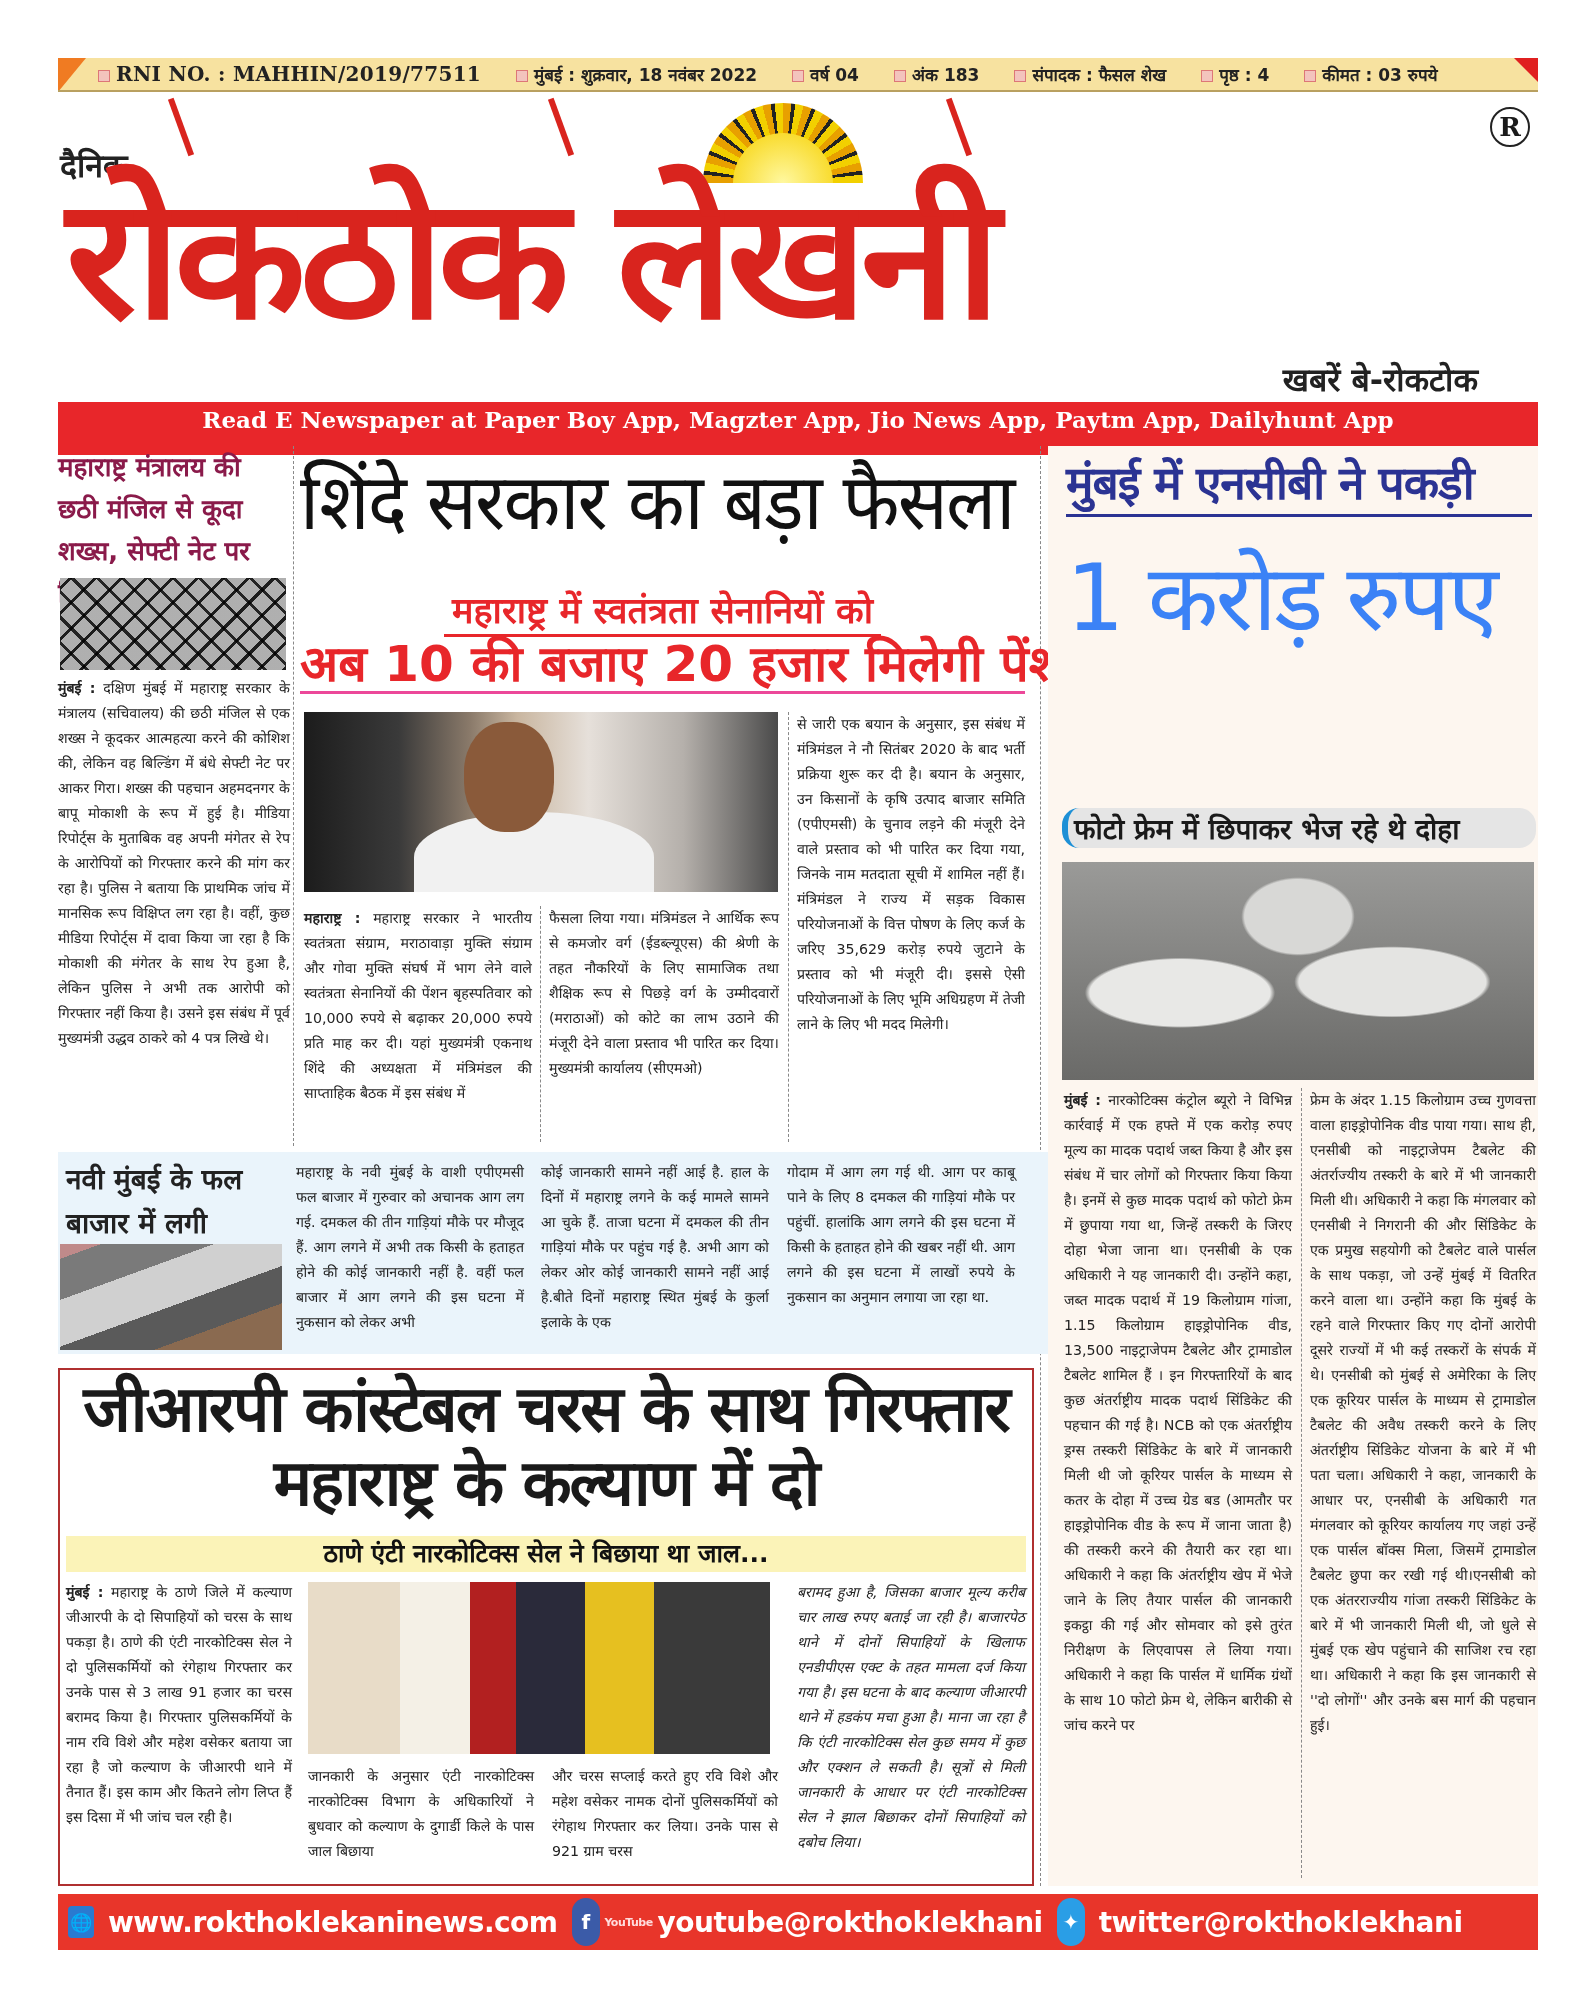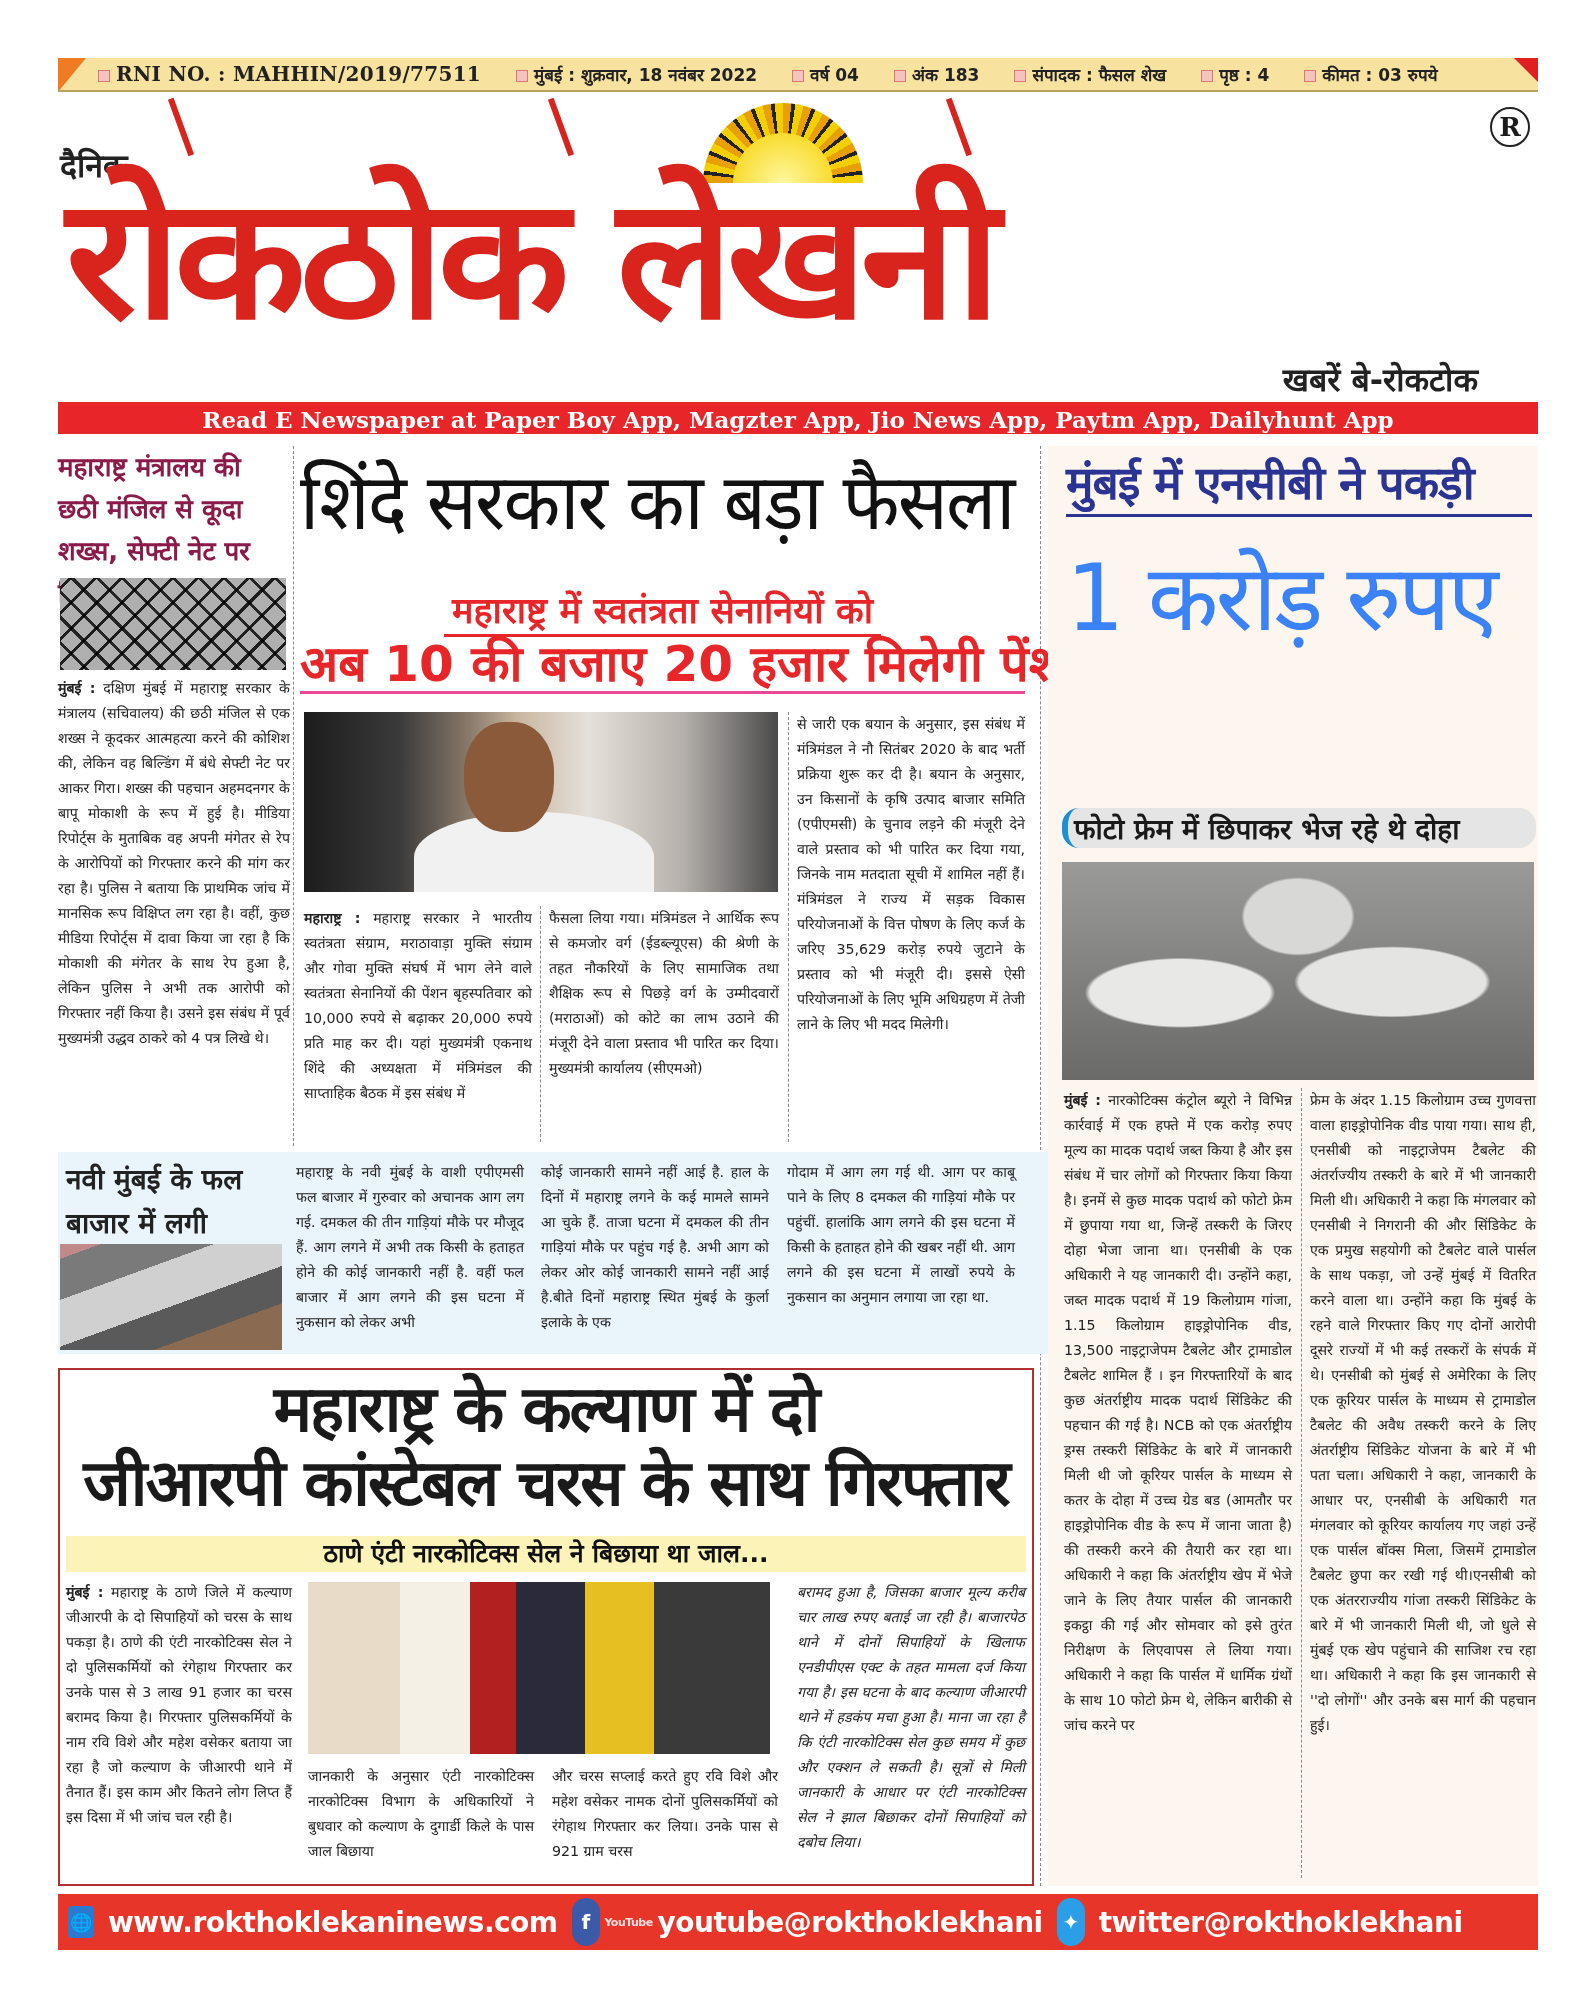--- a/index.html
+++ b/index.html
@@ -26,21 +26,21 @@
   .masthead .sun .rays { position: absolute; left: 0; top: 0; width: 160px; height: 160px; border-radius: 50%;
     background: repeating-conic-gradient(#e8a000 0deg 6deg, #222 6deg 9deg, #f2d000 9deg 15deg); }
   .masthead .sun .core { position: absolute; left: 30px; top: 30px; width: 100px; height: 100px; border-radius: 50%; background: radial-gradient(#fff8a0, #f6d000); }
   .masthead .reg { position: absolute; right: 8px; top: 12px; width: 40px; height: 40px; border: 2px solid #222; border-radius: 50%;
     font-family: "DejaVu Serif", serif; font-size: 26px; text-align: center; line-height: 36px; font-weight: bold; }
   .masthead .tagline { position: absolute; right: 60px; top: 262px; font-size: 32px; font-weight: bold; color: #222; }
   .pen { position: absolute; top: 2px; width: 10px; height: 90px; }
   .pen::before { content: ""; position: absolute; left: 0; top: 0; width: 6px; height: 60px; background: #d9241e; transform: rotate(-20deg); }
 
   
-  .appbar { position: absolute; left: 58px; top: 402px; width: 1480px; height: 32px; background: #e8262a;
+  .appbar { position: absolute; left: 58px; top: 402px; width: 1480px; height: 53px; background: #e8262a;
     color: #fff; font-family: "DejaVu Serif", serif; font-weight: bold; font-size: 23px; text-align: center; line-height: 36px; white-space: nowrap; }
 
   
   .dash-v { position: absolute; border-left: 1px dashed #888; }
   .col-text { font-size: 14.2px; line-height: 25px; color: #222; text-align: justify; }
   .col-text .lead { font-weight: bold; }
 
   
   .left-head { position: absolute; left: 58px; top: 446px; width: 230px; font-size: 26px; line-height: 42px; color: #8a1a4a; font-weight: bold; }
   .img-box { position: absolute; overflow: hidden; }
@@ -178,22 +178,22 @@
 
 <div class="fire-band"></div>
 <div class="fire-head">नवी मुंबई के फल बाजार में लगी आग...!</div>
 <div class="img-box photo-fire"></div>
 <div class="fire-c1 col-text">महाराष्ट्र के नवी मुंबई के वाशी एपीएमसी फल बाजार में गुरुवार को अचानक आग लग गई. दमकल की तीन गाड़ियां मौके पर मौजूद हैं. आग लगने में अभी तक किसी के हताहत होने की कोई जानकारी नहीं है. वहीं फल बाजार में आग लगने की इस घटना में नुकसान को लेकर अभी</div>
 <div class="fire-c2 col-text">कोई जानकारी सामने नहीं आई है. हाल के दिनों में महाराष्ट्र लगने के कई मामले सामने आ चुके हैं. ताजा घटना में दमकल की तीन गाड़ियां मौके पर पहुंच गई है. अभी आग को लेकर ओर कोई जानकारी सामने नहीं आई है.बीते दिनों महाराष्ट्र स्थित मुंबई के कुर्ला इलाके के एक</div>
 <div class="fire-c3 col-text">गोदाम में आग लग गई थी. आग पर काबू पाने के लिए 8 दमकल की गाड़ियां मौके पर पहुंचीं. हालांकि आग लगने की इस घटना में किसी के हताहत होने की खबर नहीं थी. आग लगने की इस घटना में लाखों रुपये के नुकसान का अनुमान लगाया जा रहा था.</div>
 
 <div class="kalyan-box"></div>
 <div class="kalyan-head">
+  <div>जीआरपी कांस्टेबल चरस के साथ गिरफ्तार</div>
   <div>महाराष्ट्र के कल्याण में दो</div>
-  <div>जीआरपी कांस्टेबल चरस के साथ गिरफ्तार</div>
 </div>
 <div class="kalyan-sub">ठाणे एंटी नारकोटिक्स सेल ने बिछाया था जाल...</div>
 <div class="kalyan-c1 col-text">
   <span class="lead">मुंबई :</span>
   <span>महाराष्ट्र के ठाणे जिले में कल्याण जीआरपी के दो सिपाहियों को चरस के साथ पकड़ा है। ठाणे की एंटी नारकोटिक्स सेल ने दो पुलिसकर्मियों को रंगेहाथ गिरफ्तार कर उनके पास से 3 लाख 91 हजार का चरस बरामद किया है। गिरफ्तार पुलिसकर्मियों के नाम रवि विशे और महेश वसेकर बताया जा रहा है जो कल्याण के जीआरपी थाने में तैनात हैं। इस काम और कितने लोग लिप्त हैं इस दिसा में भी जांच चल रही है।</span>
 </div>
 <div class="img-box photo-kalyan"></div>
 <div class="kalyan-c2 col-text">जानकारी के अनुसार एंटी नारकोटिक्स नारकोटिक्स विभाग के अधिकारियों ने बुधवार को कल्याण के दुगार्डी किले के पास जाल बिछाया</div>
 <div class="kalyan-c3 col-text">और चरस सप्लाई करते हुए रवि विशे और महेश वसेकर नामक दोनों पुलिसकर्मियों को रंगेहाथ गिरफ्तार कर लिया। उनके पास से 921 ग्राम चरस</div>
 <div class="kalyan-c4 col-text">बरामद हुआ है, जिसका बाजार मूल्य करीब चार लाख रुपए बताई जा रही है। बाजारपेठ थाने में दोनों सिपाहियों के खिलाफ एनडीपीएस एक्ट के तहत मामला दर्ज किया गया है। इस घटना के बाद कल्याण जीआरपी थाने में हडकंप मचा हुआ है। माना जा रहा है कि एंटी नारकोटिक्स सेल कुछ समय में कुछ और एक्शन ले सकती है। सूत्रों से मिली जानकारी के आधार पर एंटी नारकोटिक्स सेल ने झाल बिछाकर दोनों सिपाहियों को दबोच लिया।</div>

